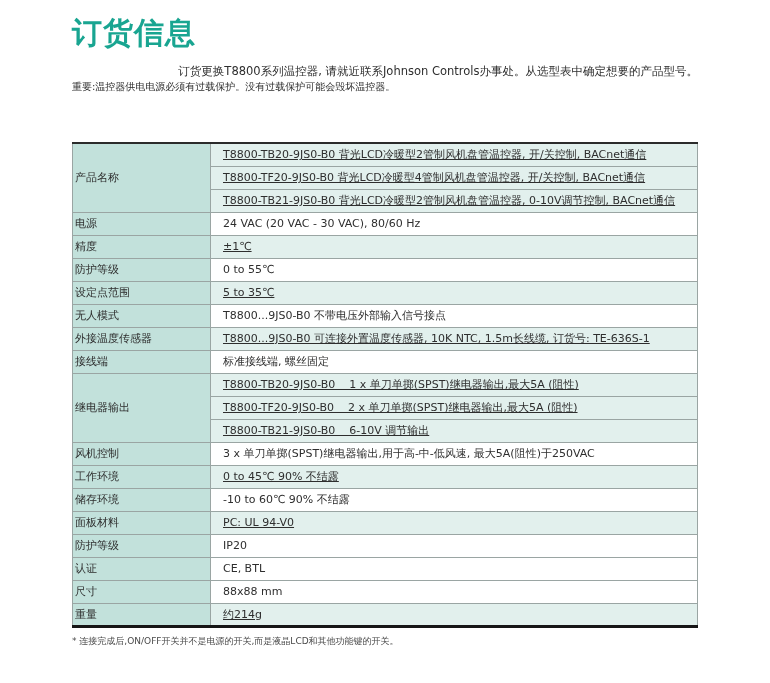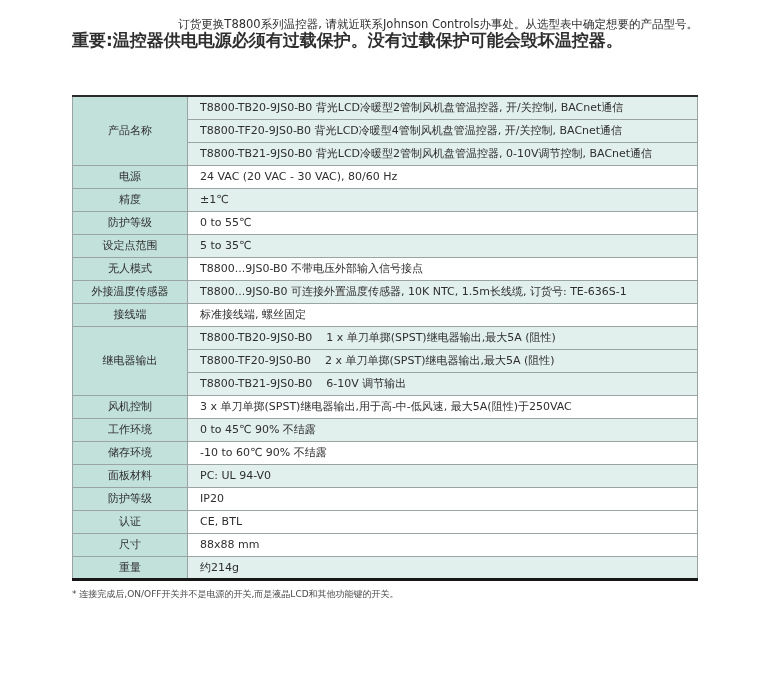--- a/index.html
+++ b/index.html
@@ -29,60 +29,60 @@
     margin:0 0 14px 0;
     letter-spacing:1px;
   }
   .intro{
     font-size:11.5px;
     line-height:16px;
     margin:0;
     text-align:right;
   }
   .important{
-    font-size:17px;
+    font-size:10px;
     line-height:16px;
-    font-weight:bold;
+    font-weight:normal;
     margin:0 0 0 0;
   }
   .spec-table{
     margin-top:47px;
     border-collapse:collapse;
     width:626px;
     border:1px solid var(--grid);
     border-top:2px solid var(--frame-dark);
     border-bottom:3px solid #161616;
   }
   .spec-table td{
     border:1px solid var(--grid);
     font-size:11px;
     height:23px;
     padding:0 12px;
     white-space:pre-wrap;
     vertical-align:middle;
   }
   .label-cell{
     background:var(--label-bg);
-    width:115px;
+    width:138px;
     padding:0 2px !important;
-    text-align:center;
   }
-  .value-cell.tinted{background:var(--tint-bg);}
+  .value-cell.tinted{background:var(--tint-bg);text-decoration:underline;}
   .value-cell.plain{background:var(--plain-bg);}
   .footnote{
     font-size:9px;
     color:#4a4a4a;
     margin-top:7px;
     line-height:12px;
   }
 </style>
 </head>
 <body>
 
 <div class="page">
+  <h1 class="title">订货信息</h1>
   <p class="intro">订货更换T8800系列温控器, 请就近联系Johnson Controls办事处。从选型表中确定想要的产品型号。</p>
   <p class="important">重要:温控器供电电源必须有过载保护。没有过载保护可能会毁坏温控器。</p>
 
   <table class="spec-table">
     <tbody>
         <tr>
           <td class="label-cell" rowspan="3">产品名称</td>
           <td class="value-cell tinted">T8800-TB20-9JS0-B0 背光LCD冷暖型2管制风机盘管温控器, 开/关控制, BACnet通信</td>
         </tr>
         <tr>

